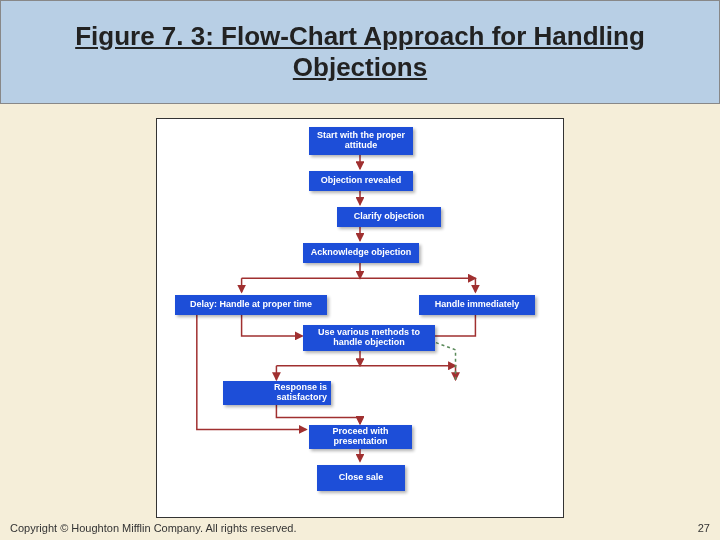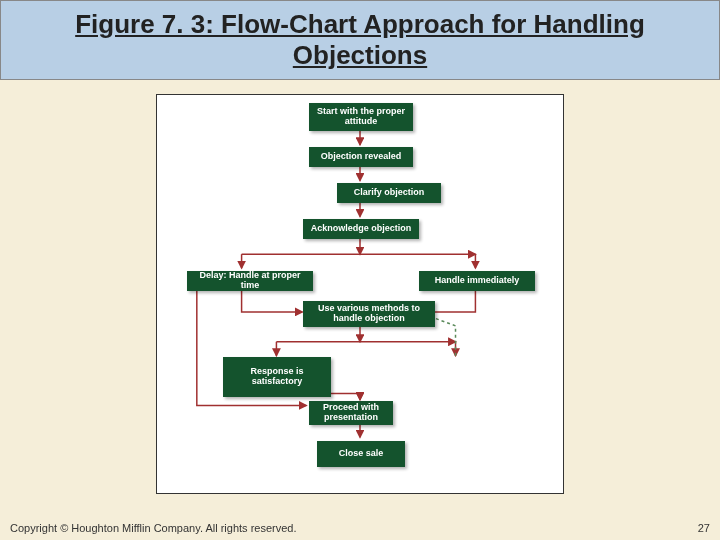--- a/index.html
+++ b/index.html
@@ -7,41 +7,41 @@
     width: 720px;
     height: 540px;
     background: #f5eed9;
     font-family: Arial, sans-serif;
     position: relative;
     overflow: hidden;
   }
   .title-bar {
     background: #b8cfe5;
     border: 1px solid #888;
-    padding: 8px 10px;
+    padding: 20px 10px;
     text-align: center;
   }
   .title-bar h1 {
     font-size: 26px;
     font-weight: bold;
     color: #222;
     text-decoration: underline;
     line-height: 1.2;
   }
   .chart-area {
     background: #fff;
     border: 1px solid #333;
     width: 408px;
     height: 400px;
     margin: 14px auto 0 auto;
     position: relative;
   }
   .node {
     position: absolute;
-    background: #14532d;
+    background: #1d4ed8;
     color: #fff;
     font-size: 9px;
     font-weight: bold;
     text-align: center;
     display: flex;
     align-items: center;
     justify-content: center;
     line-height: 1.1;
     padding: 2px 4px;
     box-shadow: 2px 2px 3px rgba(0,0,0,0.3);
@@ -120,33 +120,33 @@
   </div>
   <div class="node" style="left:152px; top:52px; width:104px; height:20px;">
     <span>Objection revealed</span>
   </div>
   <div class="node" style="left:152px; top:88px; width:104px; height:20px;margin-left:28px;">
     <span>Clarify objection</span>
   </div>
   <div class="node" style="left:146px; top:124px; width:116px; height:20px;">
     <span>Acknowledge objection</span>
   </div>
-  <div class="node" style="left:18px; top:176px; width:126px; height:20px;margin-left:12px;">
+  <div class="node" style="left:18px; top:176px; width:152px; height:20px;">
     <span>Delay: Handle at proper time</span>
   </div>
   <div class="node" style="left:262px; top:176px; width:116px; height:20px;">
     <span>Handle immediately</span>
   </div>
   <div class="node" style="left:146px; top:206px; width:132px; height:26px;">
     <span>Use various methods to handle objection</span>
   </div>
-  <div class="node" style="left:66px; top:262px; width:108px; height:40px;">
+  <div class="node" style="left:66px; top:262px; width:108px; height:24px;text-align:right;">
     <span>Response is satisfactory</span>
   </div>
-  <div class="node" style="left:152px; top:306px; width:84px; height:24px;">
+  <div class="node" style="left:152px; top:306px; width:103px; height:24px;">
     <span>Proceed with presentation</span>
   </div>
   <div class="node" style="left:160px; top:346px; width:88px; height:26px;">
     <span>Close sale</span>
   </div>
 </div>
 
 <div class="footer">
   <span>Copyright © Houghton Mifflin Company. All rights reserved.</span>
   <span>27</span>

